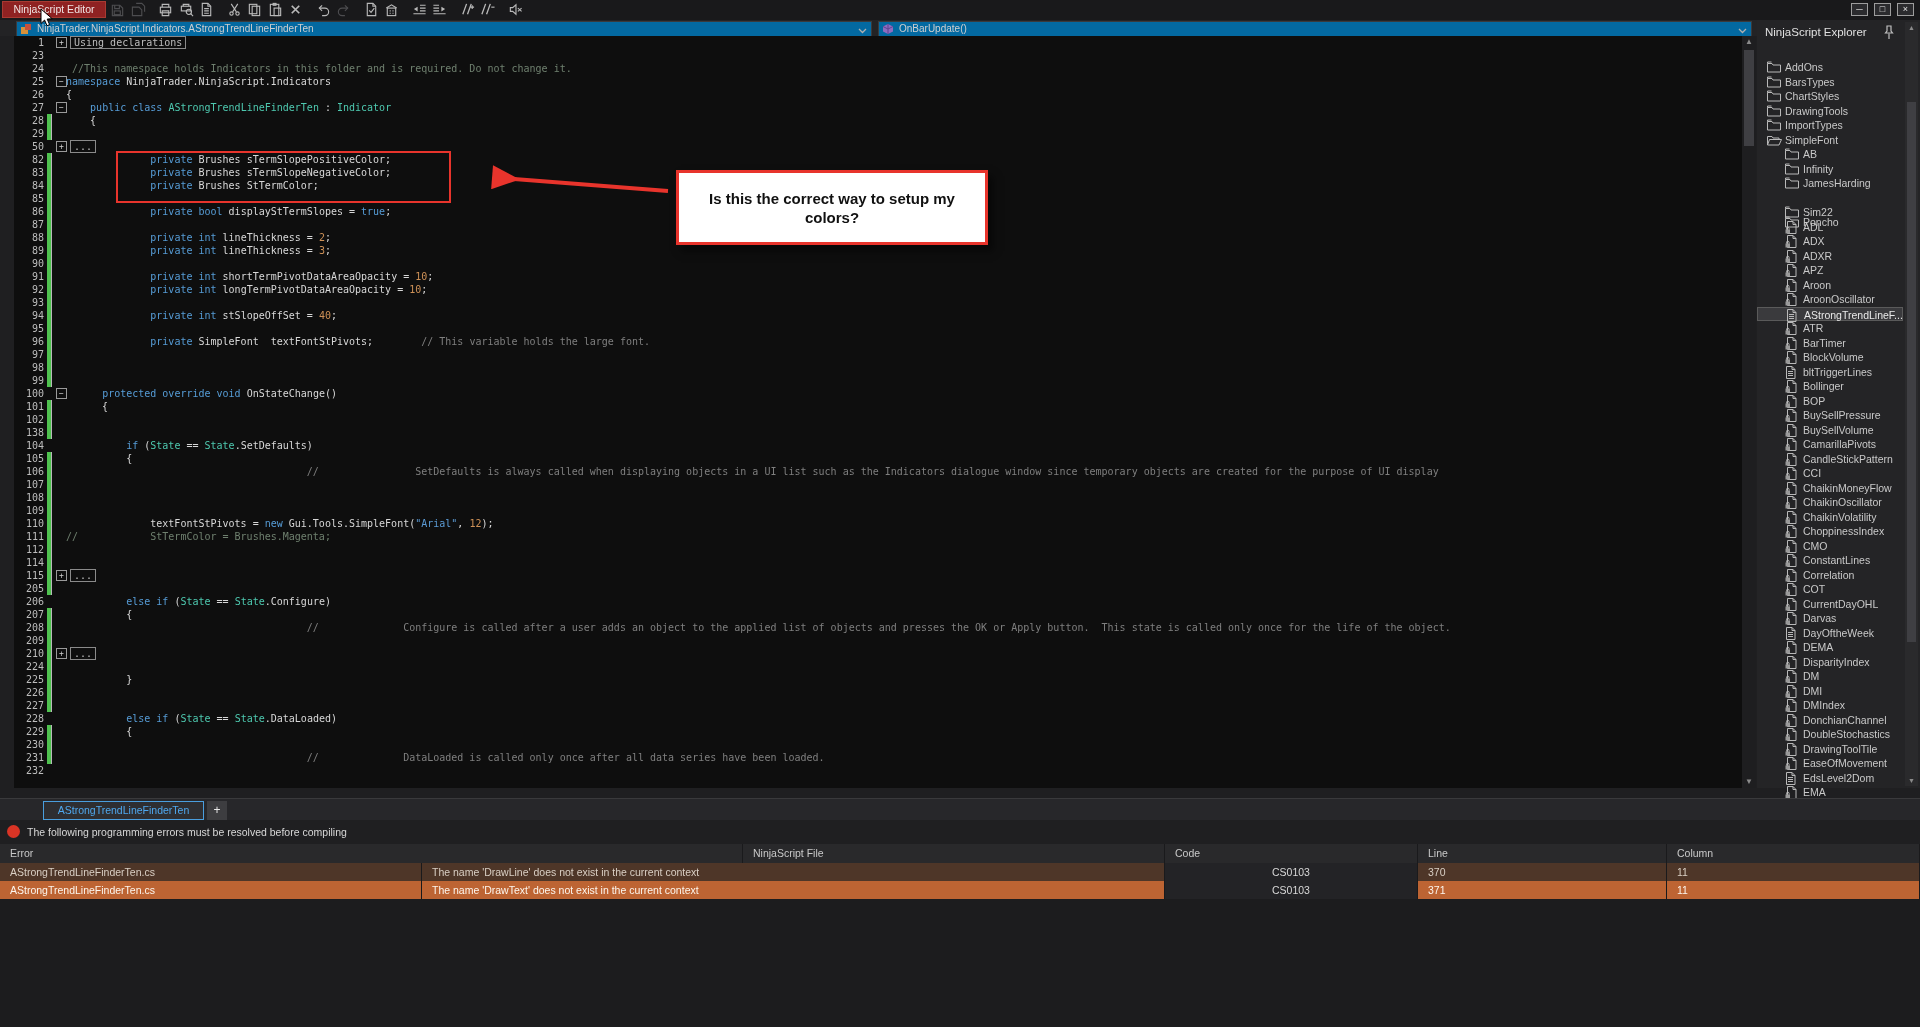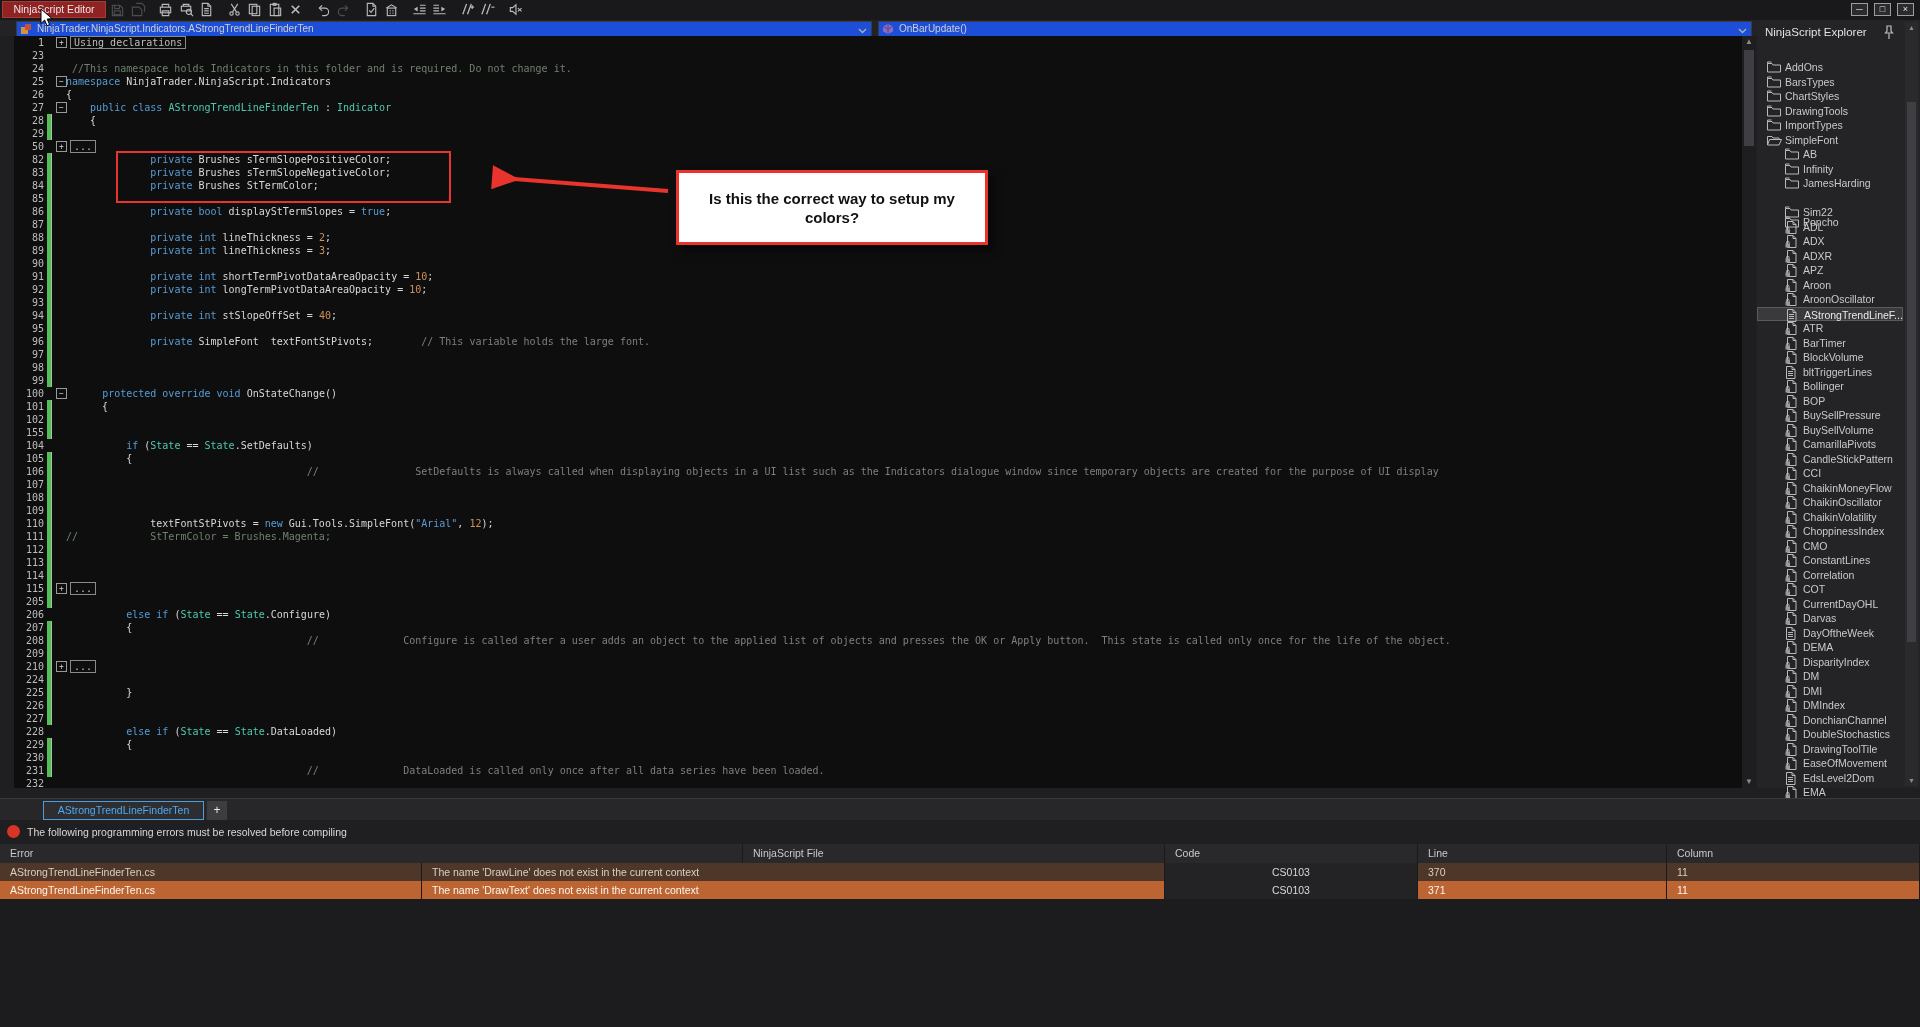--- a/index.html
+++ b/index.html
@@ -15,21 +15,21 @@
            border:1px solid #a83a32;box-sizing:border-box;color:#f0e4e4;font-size:10.5px;
            line-height:15px;text-align:center;}
   .toolbar{position:absolute;left:0;top:0;height:20px;width:1700px;}
   .tbi{position:absolute;top:2px;width:16px;height:16px;color:#b9b9b9;}
   .tbi.dis{color:#4d4d50;}
   .winbtns{position:absolute;right:6px;top:3px;display:flex;gap:6px;}
   .wb{width:17px;height:13px;border:1px solid #9d9d9d;background:#2b2b2e;color:#e4e4e4;
       font-size:9px;line-height:11px;text-align:center;box-sizing:border-box;}
   
   .navbar{position:absolute;left:0;top:20px;width:1920px;height:16px;background:#232325;}
-  .combo{position:absolute;top:1px;height:20px;background:#1d4ed8;border:1px solid #3a3a3c;
+  .combo{position:absolute;top:1px;height:20px;background:#0369a1;border:1px solid #3a3a3c;
          box-sizing:border-box;font-size:10px;line-height:12px;color:#cfcfcf;}
   .combo .cicon{position:absolute;left:3px;top:1px;}
   .combo .ctext{position:absolute;left:20px;top:1px;white-space:nowrap;}
   .combo .chev{position:absolute;right:4px;top:3px;color:#b0b0b0;}
   
   .editor{position:absolute;left:14px;top:36px;width:1728px;height:752px;background:#0e0e0e;
           overflow:hidden;font-family:"DejaVu Sans Mono",monospace;}
   .cl{position:relative;height:13px;white-space:nowrap;}
   .ln{position:absolute;left:0;top:0;width:30px;text-align:right;color:#bdbdbd;
       font:10px/13px "DejaVu Sans Mono",monospace;}
@@ -349,21 +349,21 @@
         <div class="cl">
           <span class="ln">101</span>
           <span class="bar"></span>
           <span class="ct"><span class="tk-p">      {</span></span>
         </div>
         <div class="cl">
           <span class="ln">102</span>
           <span class="bar"></span>
         </div>
         <div class="cl">
-          <span class="ln">155</span>
+          <span class="ln">138</span>
           <span class="bar"></span>
         </div>
         <div class="cl">
           <span class="ln">104</span>
           <span class="ct"><span class="tk-p">          </span><span class="tk-k">if</span><span class="tk-p"> (</span><span class="tk-t">State</span><span class="tk-p"> == </span><span class="tk-t">State</span><span class="tk-p">.SetDefaults)</span></span>
         </div>
         <div class="cl">
           <span class="ln">105</span>
           <span class="bar"></span>
           <span class="ct"><span class="tk-p">          {</span></span>
@@ -390,24 +390,20 @@
           <span class="bar"></span>
           <span class="ct"><span class="tk-p">              textFontStPivots = </span><span class="tk-k">new</span><span class="tk-p"> Gui.Tools.SimpleFont(</span><span class="tk-s">"Arial"</span><span class="tk-p">, </span><span class="tk-n">12</span><span class="tk-p">);</span></span>
         </div>
         <div class="cl">
           <span class="ln">111</span>
           <span class="bar"></span>
           <span class="ct"><span class="tk-c">//            StTermColor = Brushes.Magenta;</span></span>
         </div>
         <div class="cl">
           <span class="ln">112</span>
-          <span class="bar"></span>
-        </div>
-        <div class="cl">
-          <span class="ln">113</span>
           <span class="bar"></span>
         </div>
         <div class="cl">
           <span class="ln">114</span>
           <span class="bar"></span>
         </div>
         <div class="cl">
           <span class="ln">115</span>
           <span class="bar"></span>
           <span class="fold">+</span>

